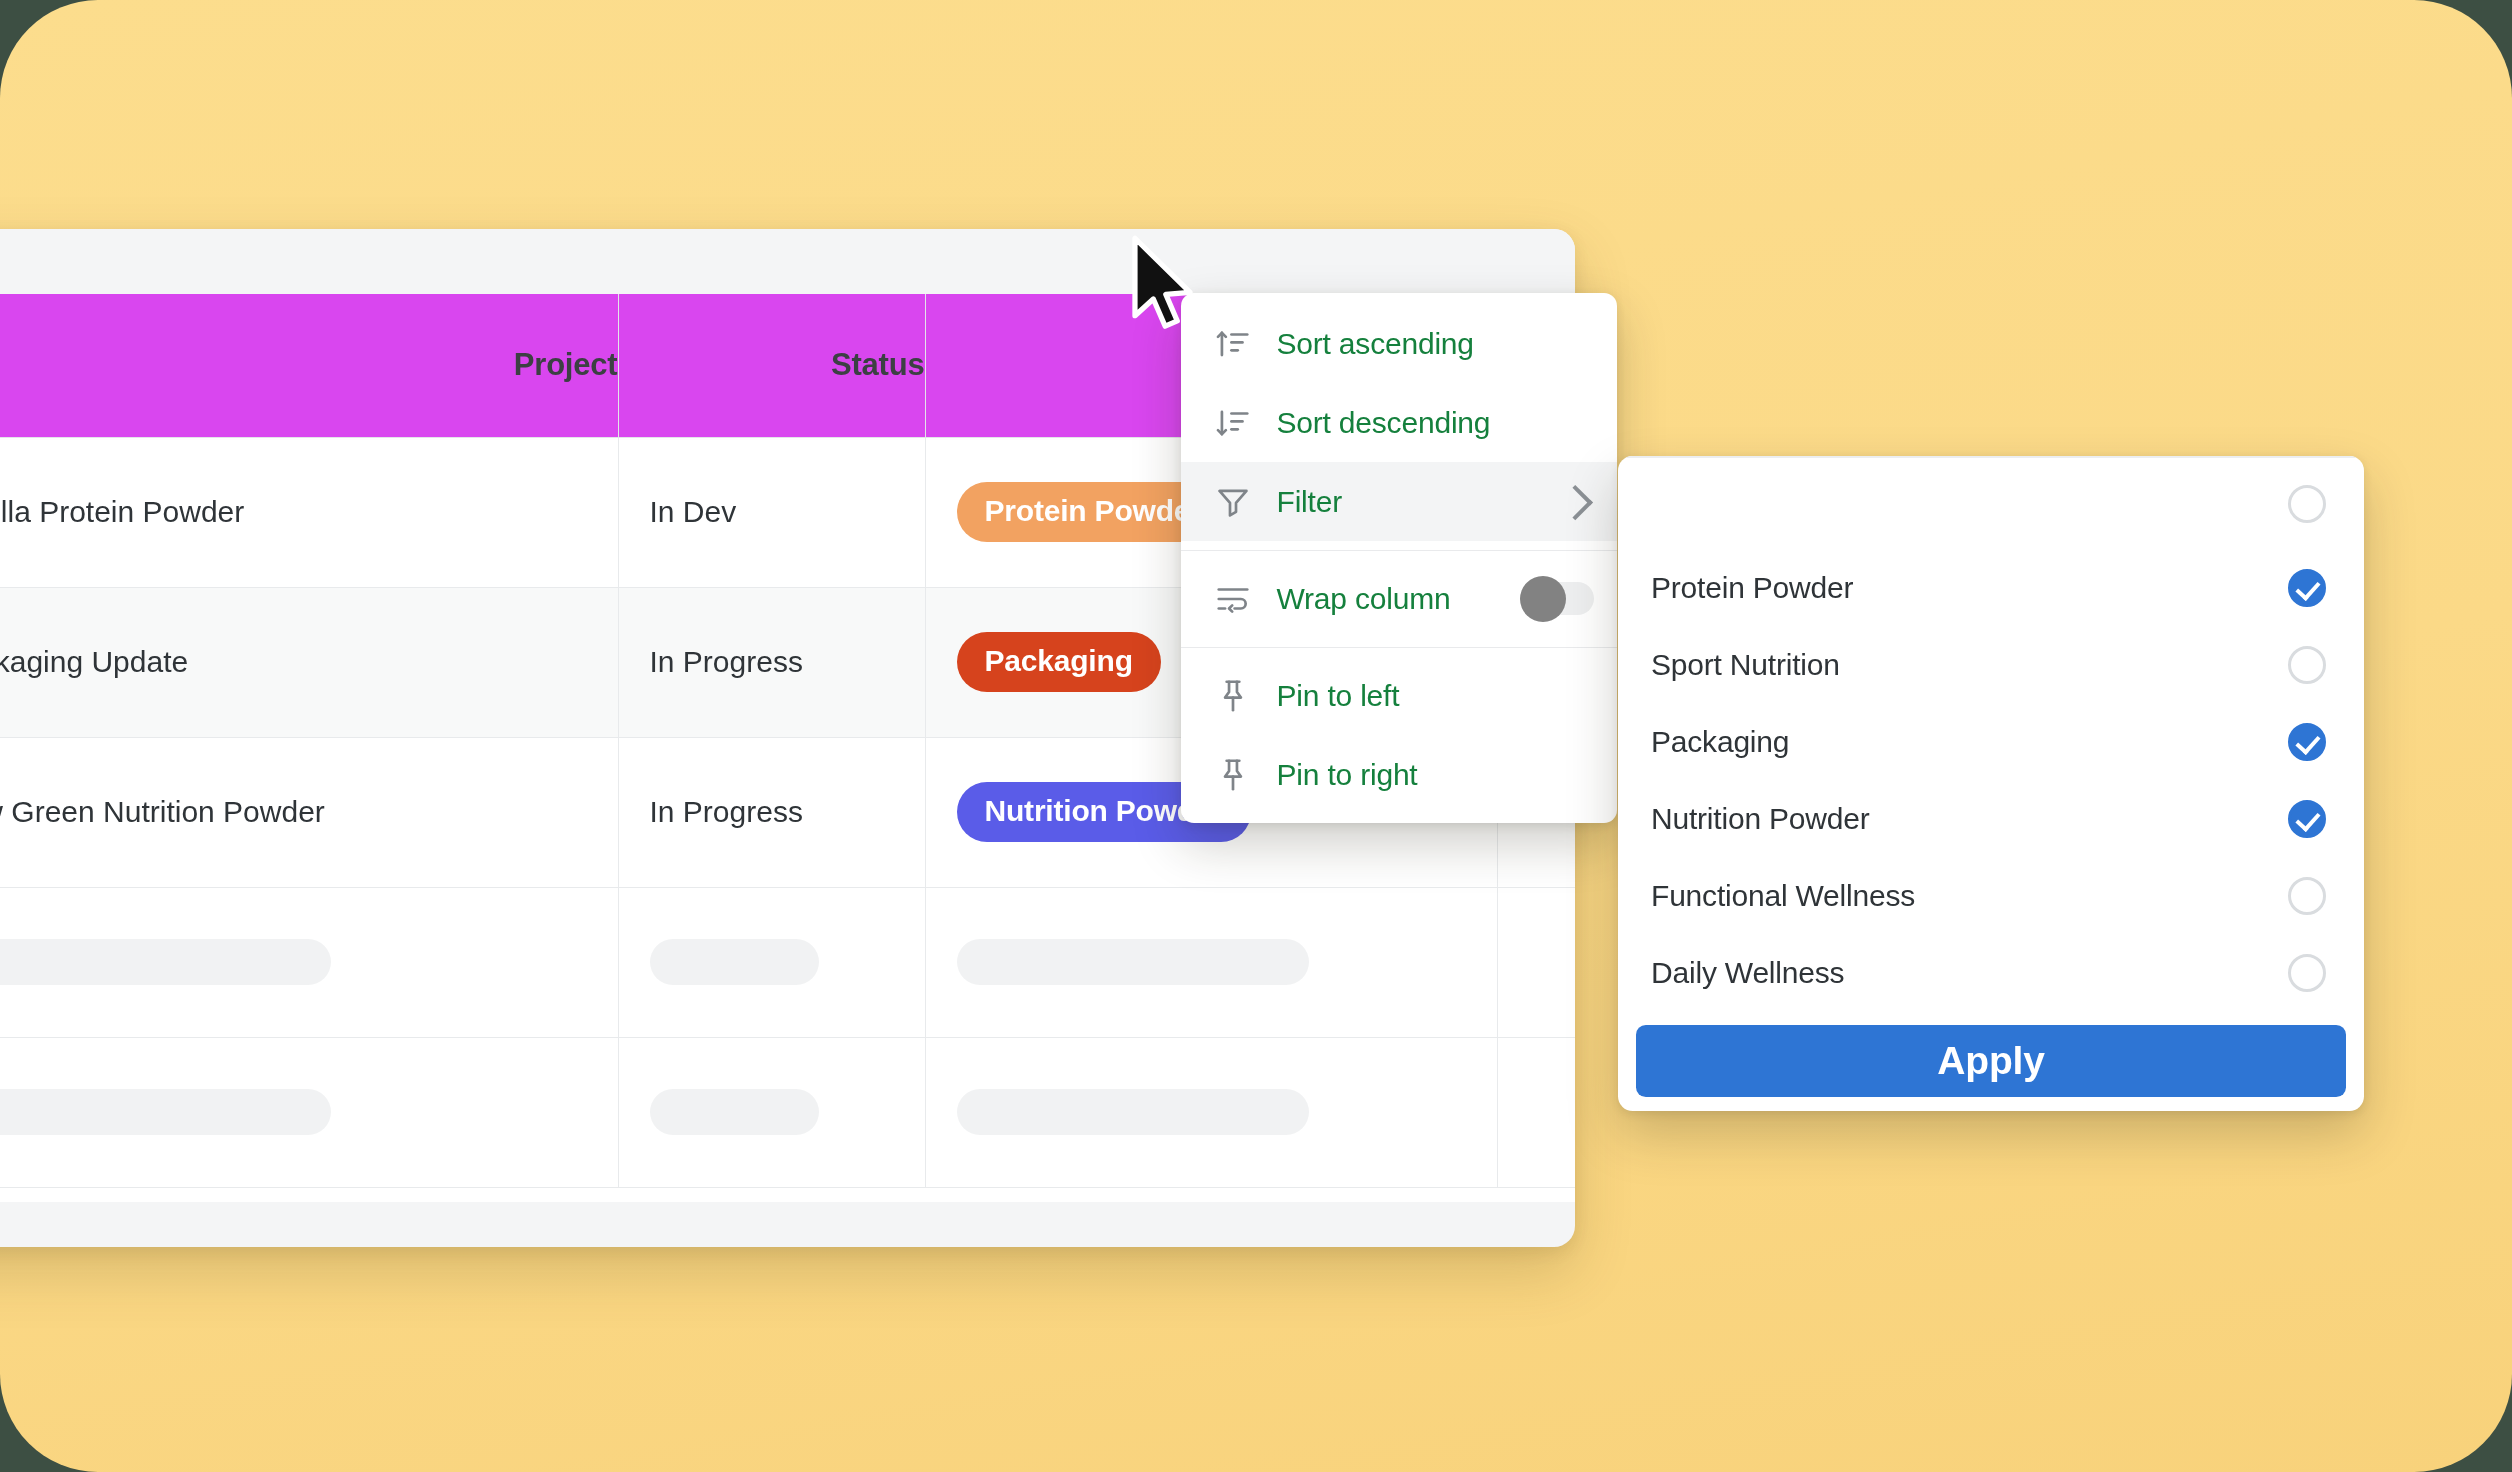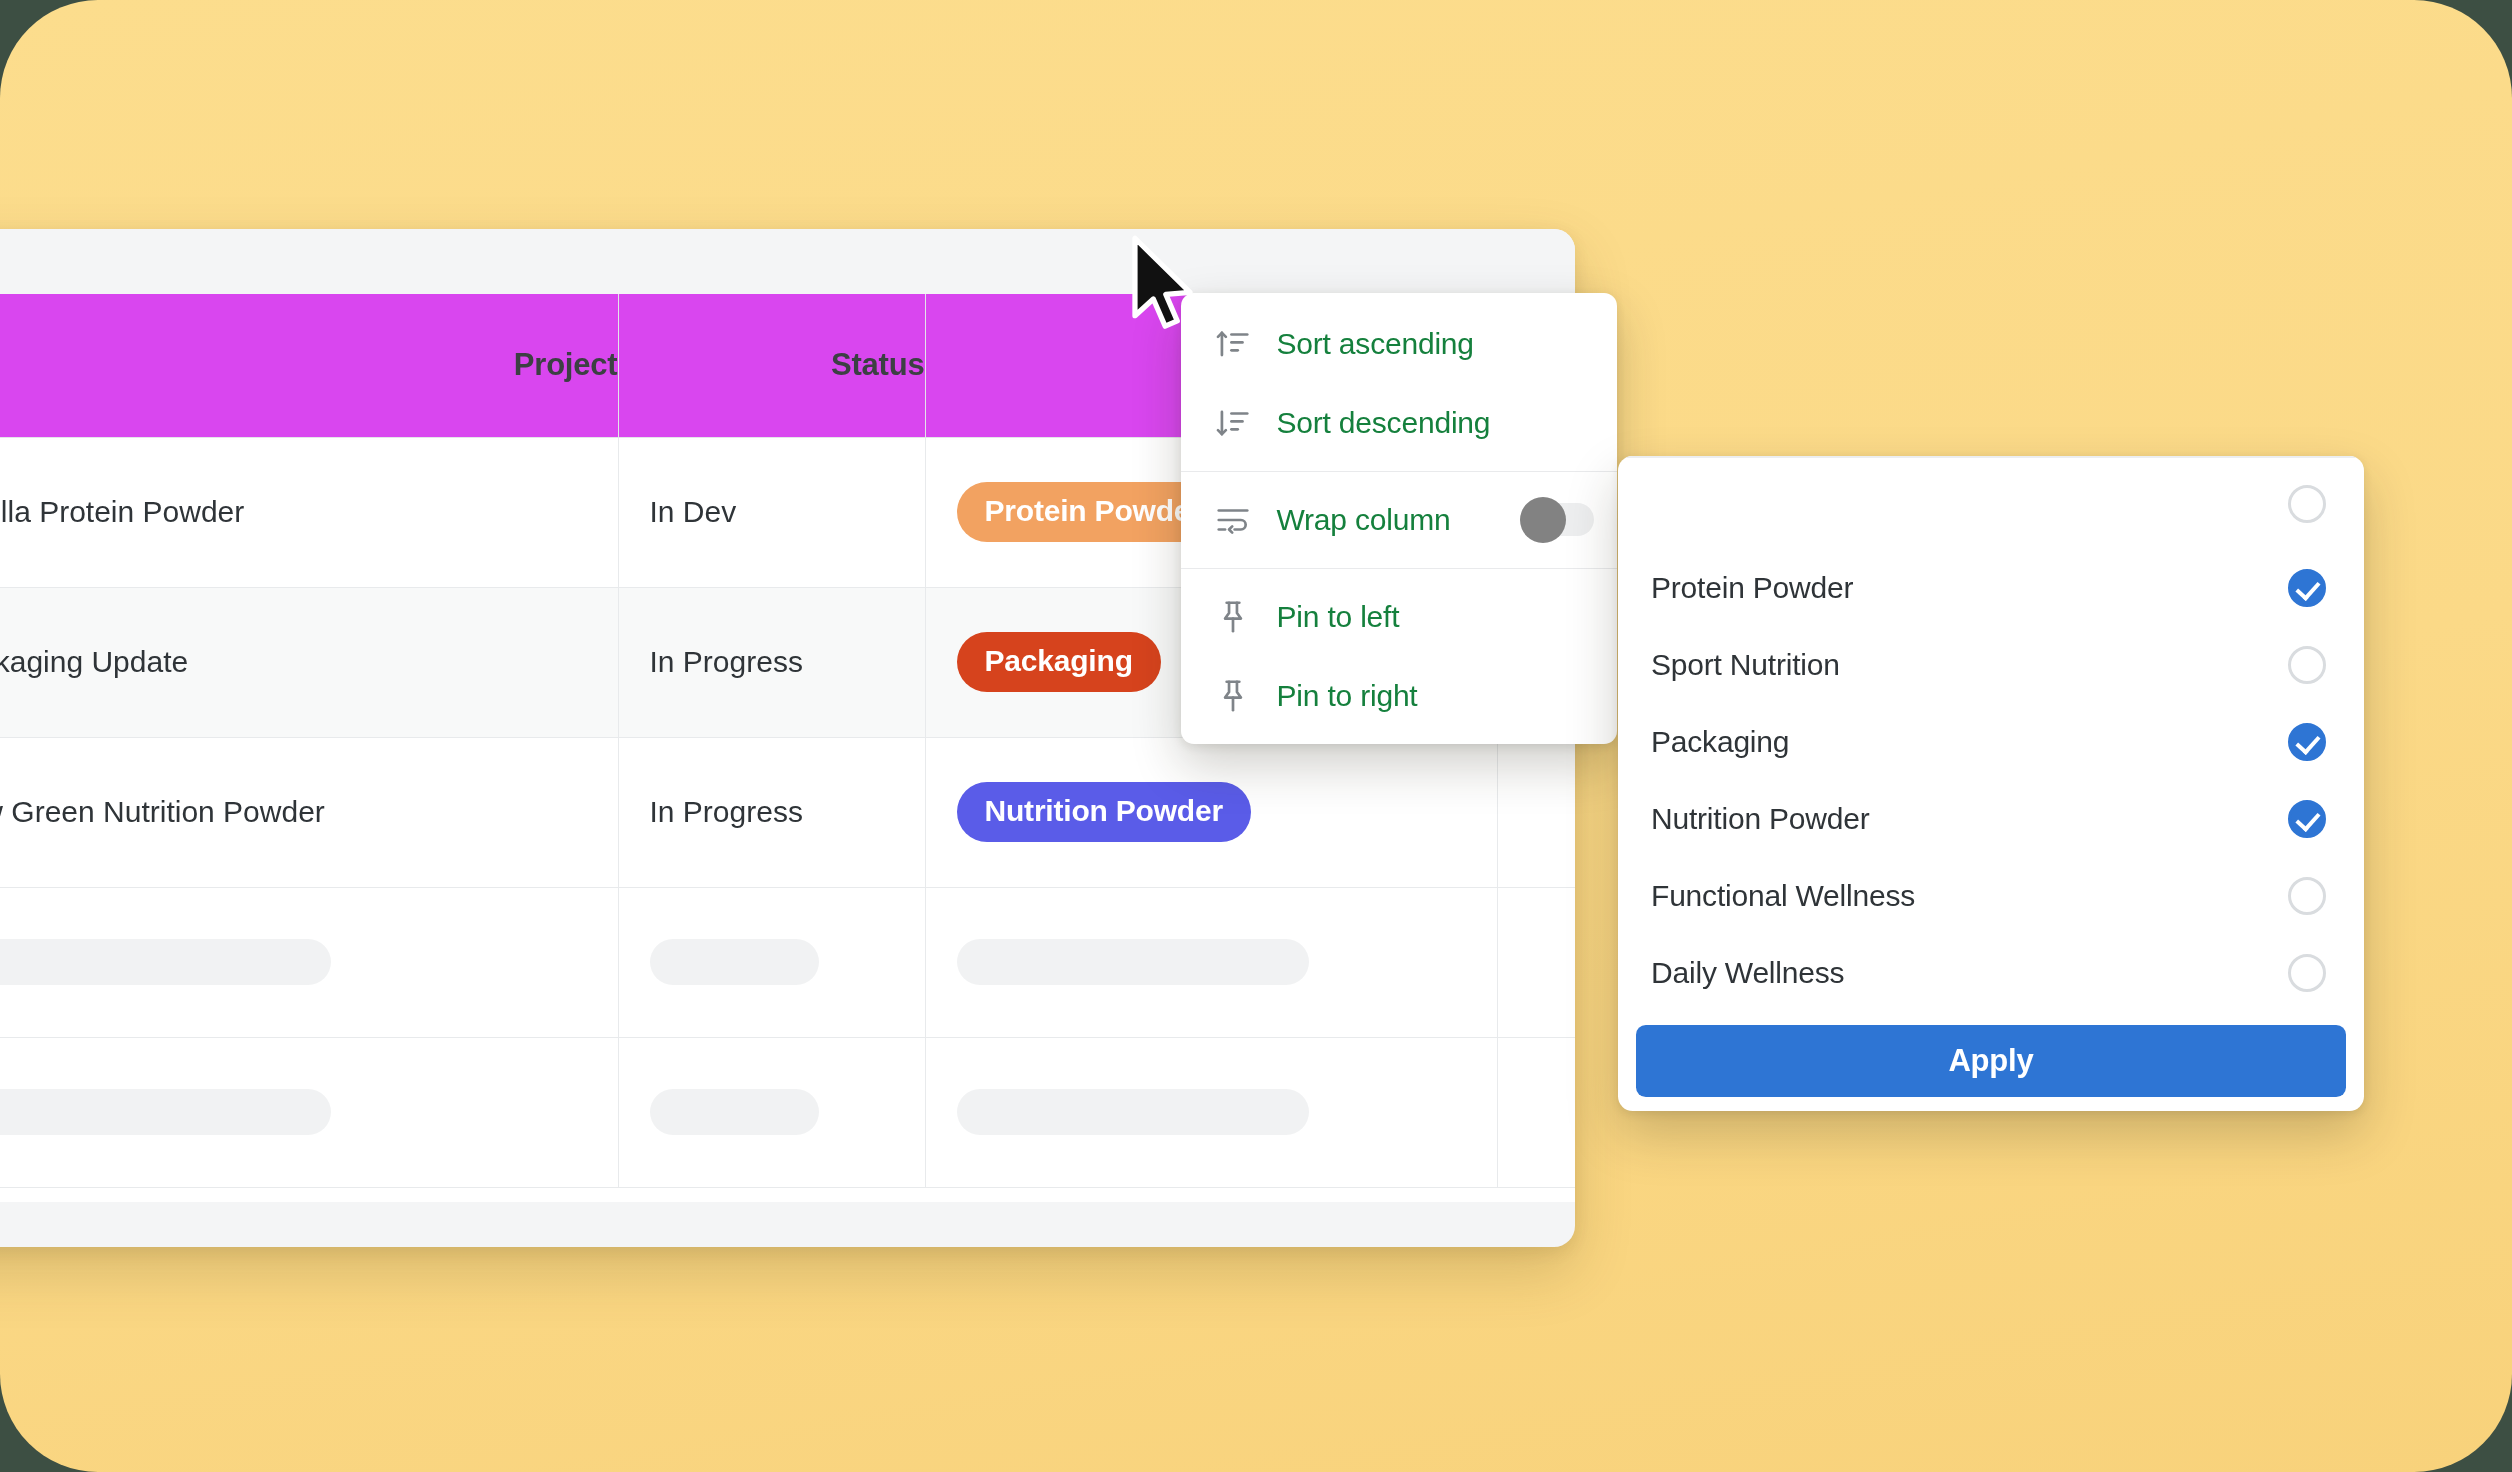--- a/index.html
+++ b/index.html
@@ -210,21 +210,21 @@
   }
   #apply-button {
     display: block;
     margin: 13px 18px 0;
     width: calc(100% - 36px);
     height: 72px;
     border: none;
     border-radius: 9.8px;
     background: #2e75d4;
     color: #ffffff;
-    font-size: 31px;
+    font-size: 39px;
     font-weight: 700;
     font-family: "Liberation Sans", sans-serif;
     letter-spacing: -0.2px;
     cursor: pointer;
   }
 
   
   #cursor {
     position: absolute;
     left: 1125px; top: 233px;
@@ -347,20 +347,29 @@
         <path d="M5 5v14"></path>
           <path d="M2.5 16.5L5 19l2.5-2.5"></path>
         <path d="M11 6h10"></path>
           <path d="M11 11h7"></path>
           <path d="M11 16h4"></path>
       </svg>
     </span>
     <span class="mi-label">Sort descending</span>
   </div>
 
+  <div class="menu-item active">
+    <span class="mi-icon">
+      <svg width="38" height="38" viewBox="0 0 24 24" fill="none" stroke="#7f8489" stroke-width="1.7" stroke-linejoin="round" stroke-linecap="round">
+        <path d="M3.5 5h17l-6.6 7.6v5.6l-3.8 2.3v-7.9L3.5 5z"></path>
+      </svg>
+    </span>
+    <span class="mi-label">Filter</span>
+    <span class="chevron-right"></span>
+  </div>
 
   <div class="menu-sep"></div>
 
   <div class="menu-item">
     <span class="mi-icon">
       <svg width="38" height="38" viewBox="0 0 24 24" fill="none" stroke="#7f8489" stroke-width="1.7" stroke-linecap="round" stroke-linejoin="round">
         <path d="M3 6h18"></path>
           <path d="M3 12h14a3 3 0 0 1 0 6h-4"></path>
         <path d="M11.5 16l-2 2 2 2"></path>
           <path d="M3 18h4"></path>

